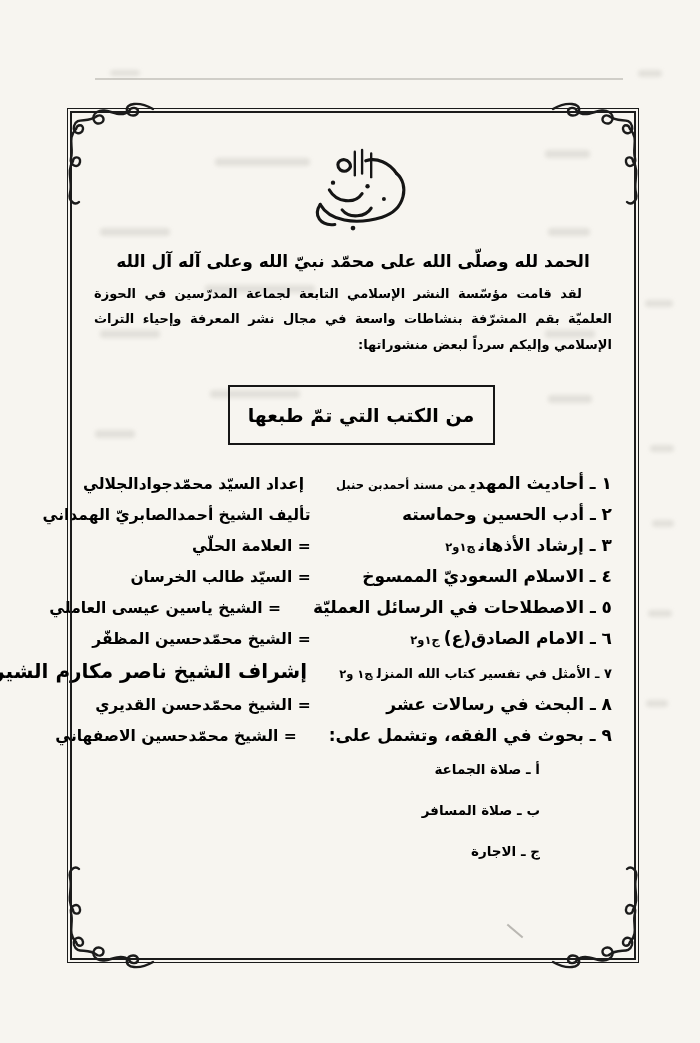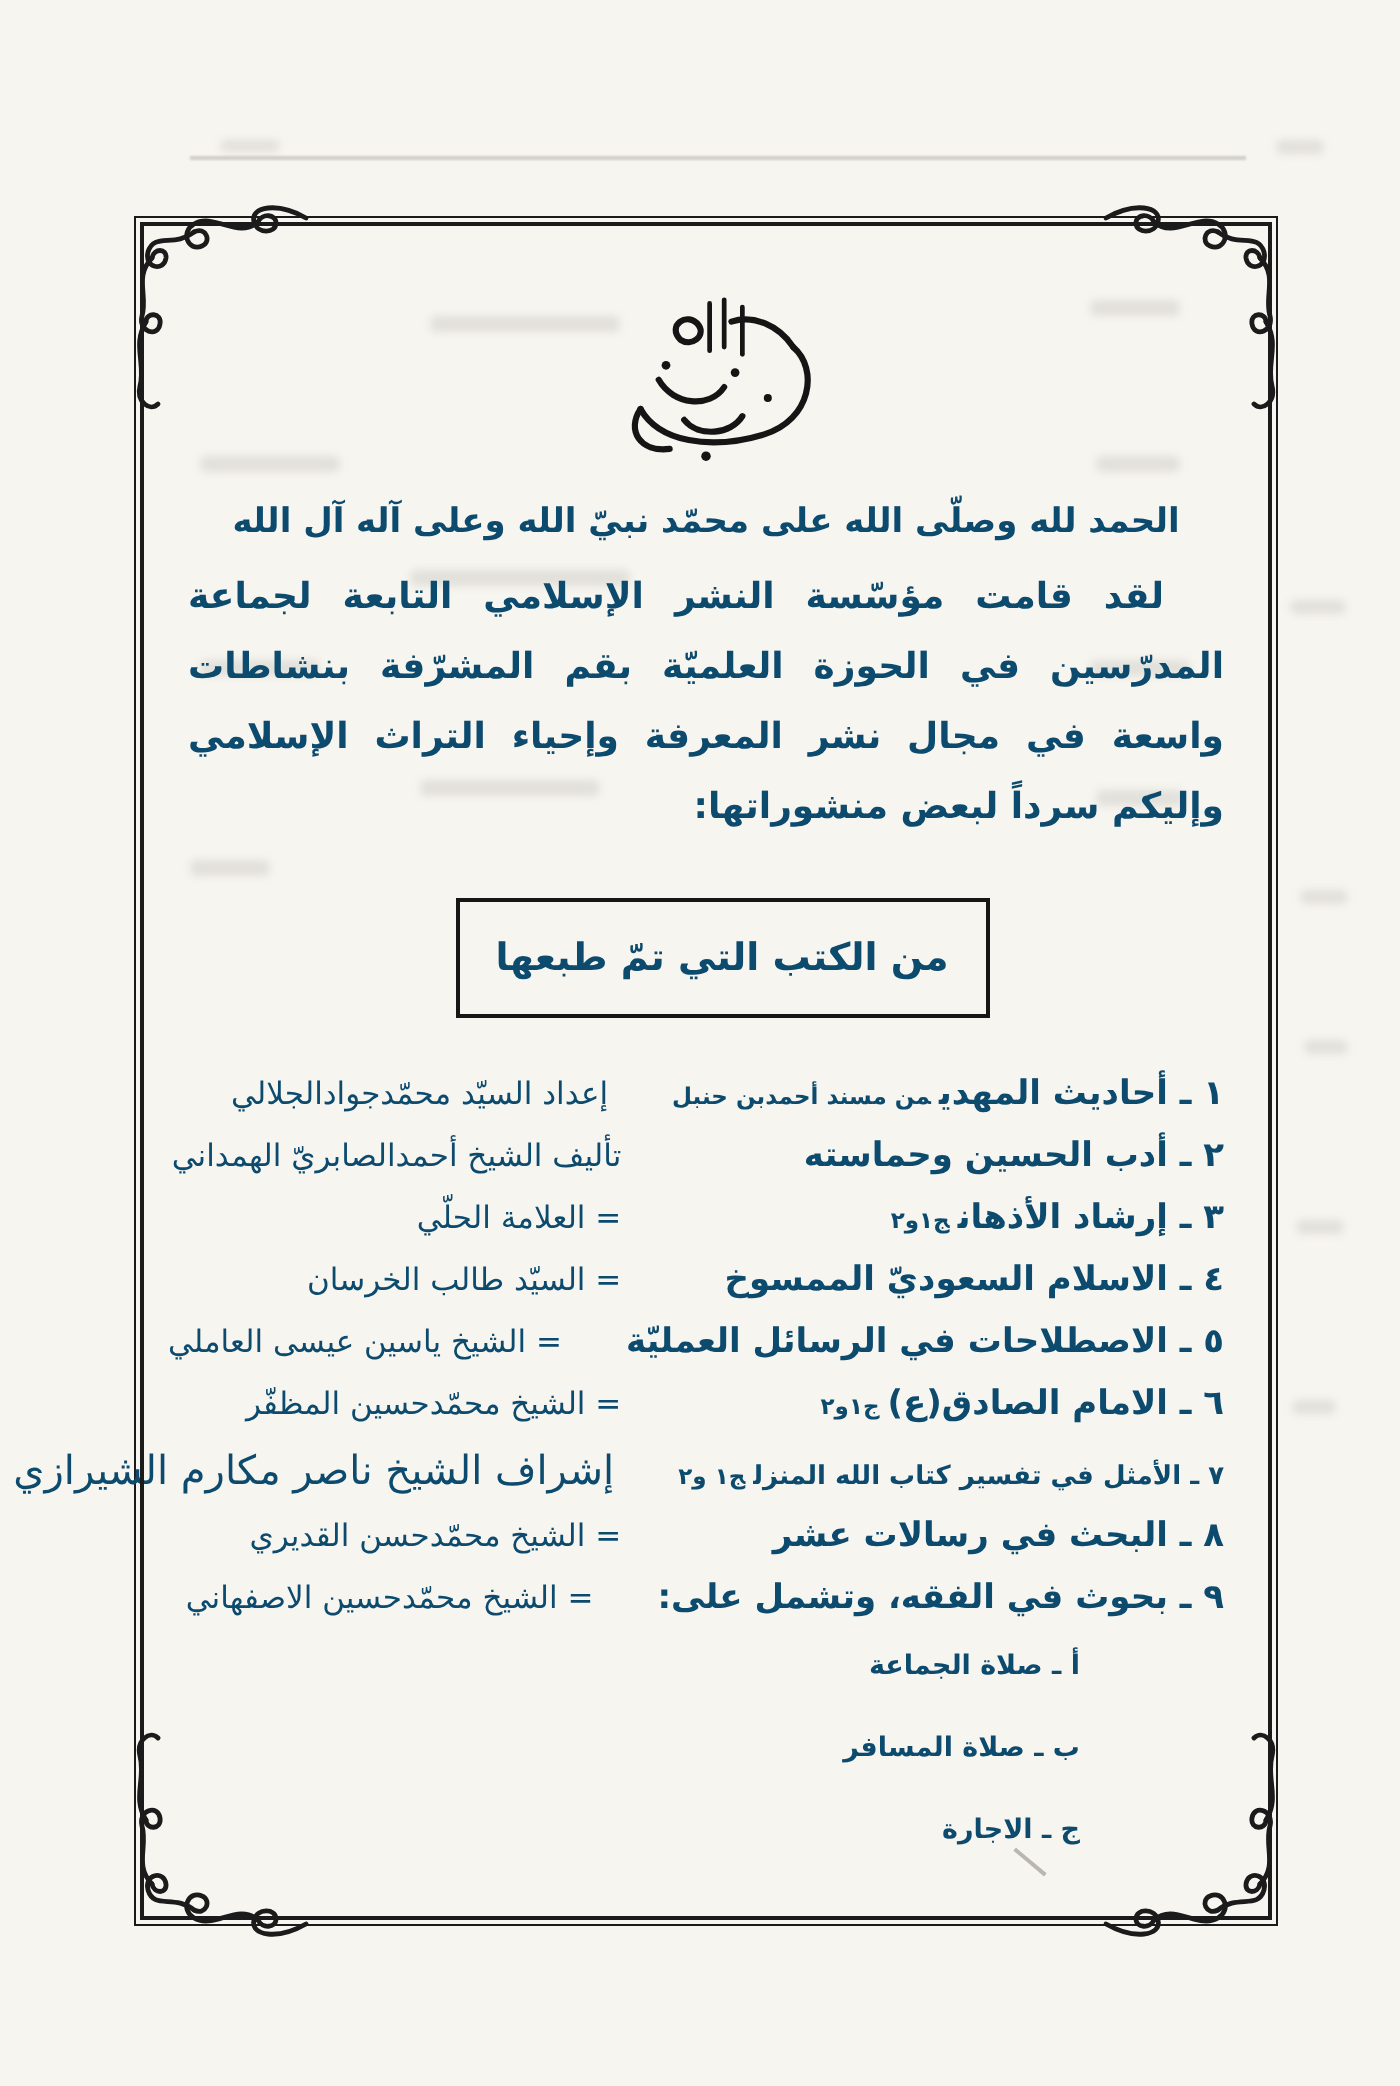--- a/index.html
+++ b/index.html
@@ -1,21 +1,21 @@
 <!DOCTYPE html>
 <html lang="ar" dir="rtl"><head>
 <meta charset="utf-8">
 <style>
   html,body{margin:0;padding:0;}
   .page{
     position:relative;
     width:700px;height:1043px;
     background:#f7f5f0;
     font-family:"DejaVu Sans", sans-serif;
-    color:#0c4a6e;
+    color:#000000;
     direction:rtl;
     overflow:hidden;
   }
   
   .g{position:absolute;background:#8f8d84;opacity:.20;filter:blur(2px);border-radius:3px;}
   .ghost-rule{position:absolute;left:95px;top:78px;width:528px;height:2px;
     background:#8a887f;opacity:.35;filter:blur(.6px);}
   .scratch{position:absolute;left:505px;top:930px;width:20px;height:2px;
     background:#6f6d66;opacity:.45;transform:rotate(40deg);}
 
@@ -33,34 +33,34 @@
   .corner.bl{left:-9px;bottom:-9px;transform:scaleY(-1);}
   .corner.br{right:-9px;bottom:-9px;transform:scale(-1,-1);}
 
   .content{position:relative;height:100%;box-sizing:border-box;padding:26px 26px 0;}
 
   .basmala{display:block;margin:4px auto 12px;}
   .blessing{
     text-align:center;font-weight:bold;font-size:17px;margin:2px 0 10px;
   }
   .intro{
-    font-weight:bold;font-size:18px;line-height:1.95;
+    font-weight:bold;font-size:13px;line-height:1.95;
     text-align:justify;text-indent:30px;margin:0;
   }
   .titlebox{
     width:267px;margin:28px auto 0;transform:translateX(8px);
     border:2.4px solid #161616;box-sizing:border-box;
     text-align:center;padding:17px 8px;
     font-weight:bold;font-size:19px;
   }
   .books{margin-top:28px;}
   .book-row{display:flex;align-items:baseline;margin-bottom:11px;}
   .book-title{flex:0 0 52%;font-weight:bold;font-size:17px;white-space:nowrap;padding-left:32px;}
   .book-title .tail{font-size:11.5px;margin-right:4px;font-weight:bold;}
-  .book-author{flex:1 1 auto;font-weight:normal;font-size:15.5px;white-space:nowrap;text-align:right;}
+  .book-author{flex:1 1 auto;font-weight:bold;font-size:15.5px;white-space:nowrap;text-align:right;}
   .book-row.small .book-title{font-size:13px;}
   .book-row.small .book-author{font-size:20px;}
 
   .bottom{display:flex;margin-top:16px;gap:38px;}
   .subs{flex:0 0 52%;box-sizing:border-box;padding-right:72px;font-weight:bold;font-size:13.5px;}
   .sub-item{margin-bottom:25px;white-space:nowrap;}
   .tahqiq{flex:1 1 auto;font-weight:bold;font-size:13.5px;text-align:right;margin-top:46px;white-space:nowrap;}
 </style>
 </head>
 <body>

